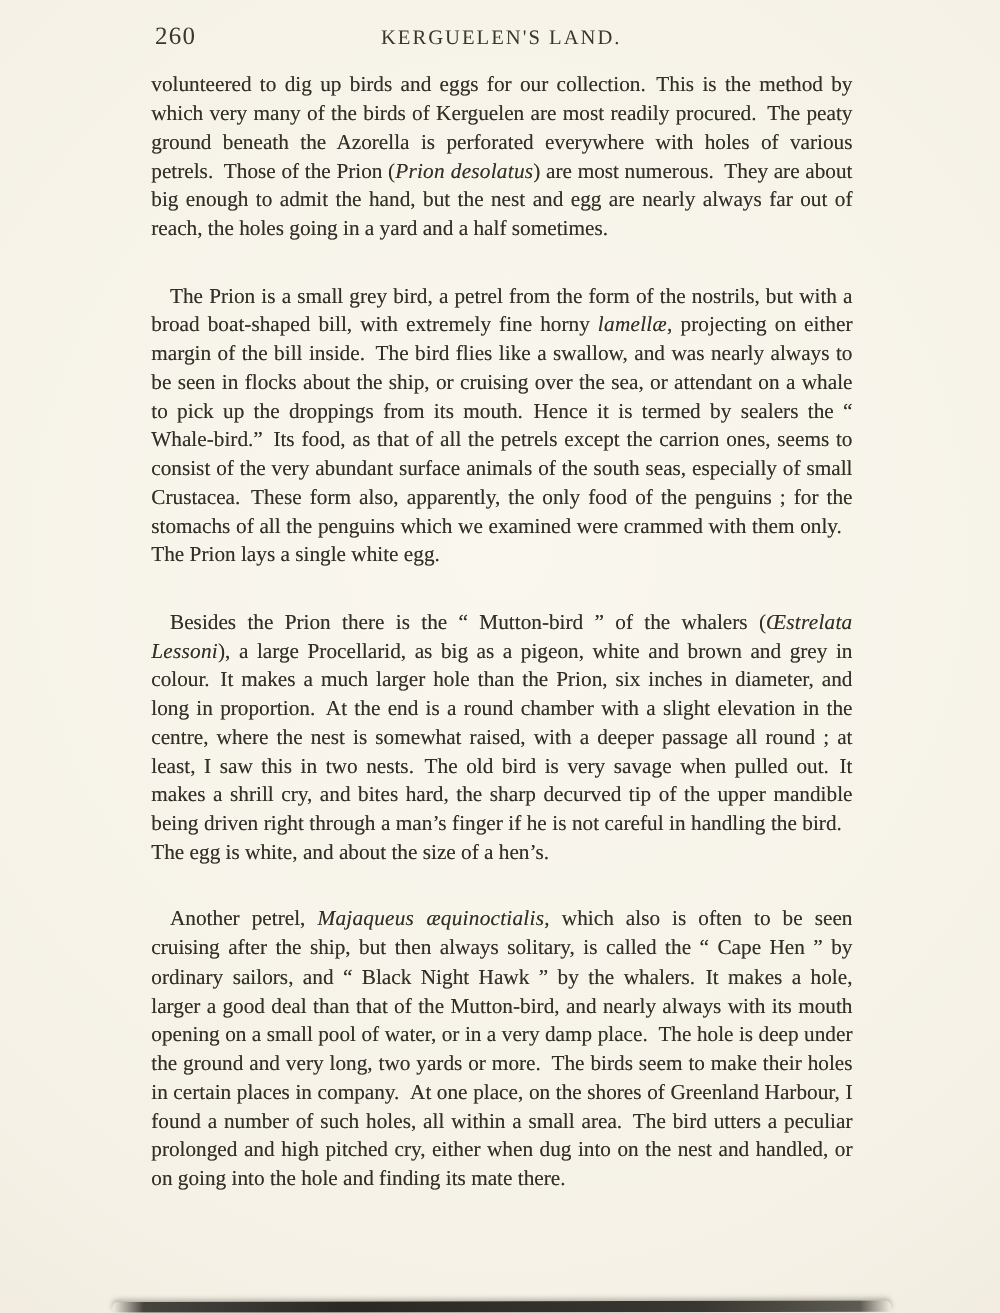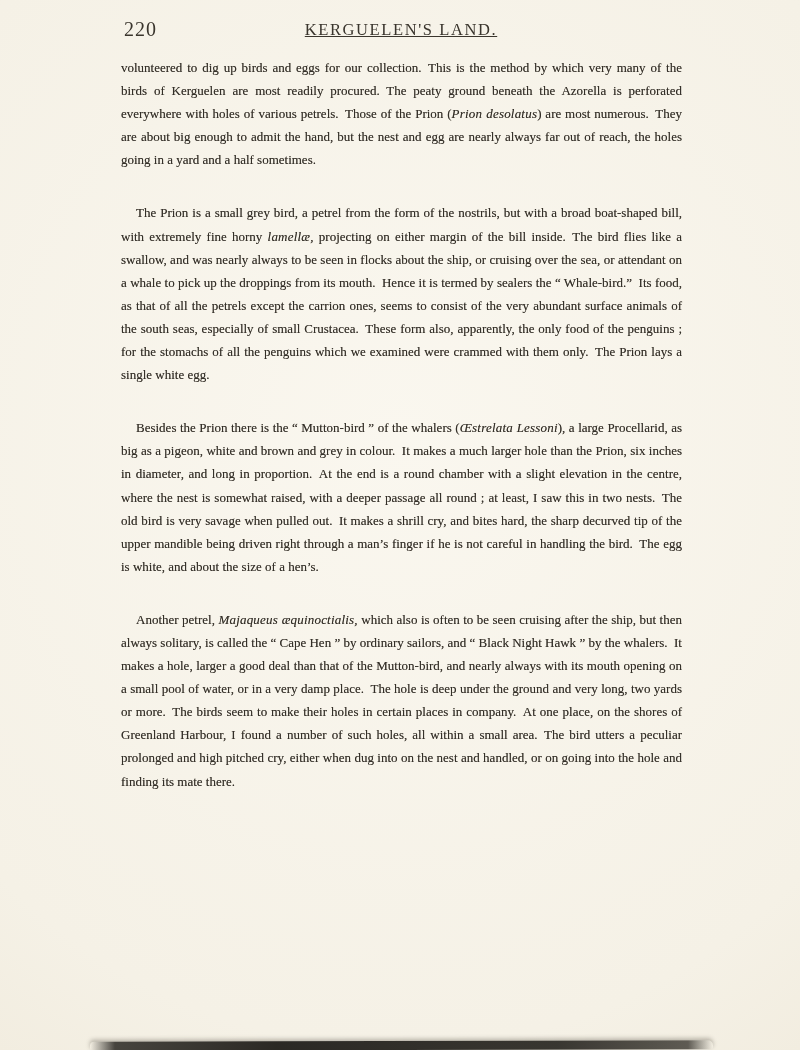--- a/index.html
+++ b/index.html
@@ -35,29 +35,28 @@
   }
   .running-header {
     position: absolute;
     left: 0;
     right: 0;
     top: 4px;
     text-align: center;
     font-size: 16.5px;
     letter-spacing: 1.6px;
     color: #3a352d;
-    text-decoration: underline;
   }
 
   .text-column {
     position: absolute;
     top: 56px;
     left: 121px;
     width: 561px;
-    font-size: 13px;
+    font-size: 17px;
     line-height: 23.1px;
     text-align: justify;
     text-shadow: 0 0 0.5px rgba(58, 50, 40, 0.55);
     color: #332f28;
   }
   .text-column p {
     margin: 0;
     padding: 0;
     text-indent: 0;
   }
@@ -81,21 +80,21 @@
       rgba(44, 41, 35, 0) 100%);
     box-shadow: 0 -2px 4px rgba(70, 64, 52, 0.35);
   }
 </style>
 </head>
 <body>
 
 <div class="page">
 
   <div class="header-row">
-    <span class="page-number">220</span>
+    <span class="page-number">260</span>
     <span class="running-header">KERGUELEN'S LAND.</span>
   </div>
 
   <div class="text-column">
     <p><span>volunteered to dig up birds and eggs for our collection. This is the method by which very many of the birds of Kerguelen are most readily procured. The peaty ground beneath the Azorella is perforated everywhere with holes of various petrels. Those of the Prion (</span><i>Prion desolatus</i><span>) are most numerous. They are about big enough to admit the hand, but the nest and egg are nearly always far out of reach, the holes going in a yard and a half sometimes.</span></p>
     <p class="indent"><span>The Prion is a small grey bird, a petrel from the form of the nostrils, but with a broad boat-shaped bill, with extremely fine horny </span><i>lamellæ,</i><span> projecting on either margin of the bill inside. The bird flies like a swallow, and was nearly always to be seen in flocks about the ship, or cruising over the sea, or attendant on a whale to pick up the droppings from its mouth. Hence it is termed by sealers the “ Whale-bird.” Its food, as that of all the petrels except the carrion ones, seems to consist of the very abundant surface animals of the south seas, especially of small Crustacea. These form also, apparently, the only food of the penguins ; for the stomachs of all the penguins which we examined were crammed with them only. The Prion lays a single white egg.</span></p>
     <p class="indent"><span>Besides the Prion there is the “ Mutton-bird ” of the whalers (</span><i>Œstrelata Lessoni</i><span>), a large Procellarid, as big as a pigeon, white and brown and grey in colour. It makes a much larger hole than the Prion, six inches in diameter, and long in proportion. At the end is a round chamber with a slight elevation in the centre, where the nest is somewhat raised, with a deeper passage all round ; at least, I saw this in two nests. The old bird is very savage when pulled out. It makes a shrill cry, and bites hard, the sharp decurved tip of the upper mandible being driven right through a man’s finger if he is not careful in handling the bird. The egg is white, and about the size of a hen’s.</span></p>
     <p class="indent"><span>Another petrel, </span><i>Majaqueus æquinoctialis,</i><span> which also is often to be seen cruising after the ship, but then always solitary, is called the “ Cape Hen ” by ordinary sailors, and “ Black Night Hawk ” by the whalers. It makes a hole, larger a good deal than that of the Mutton-bird, and nearly always with its mouth opening on a small pool of water, or in a very damp place. The hole is deep under the ground and very long, two yards or more. The birds seem to make their holes in certain places in company. At one place, on the shores of Greenland Harbour, I found a number of such holes, all within a small area. The bird utters a peculiar prolonged and high pitched cry, either when dug into on the nest and handled, or on going into the hole and finding its mate there.</span></p>
   </div>
 

